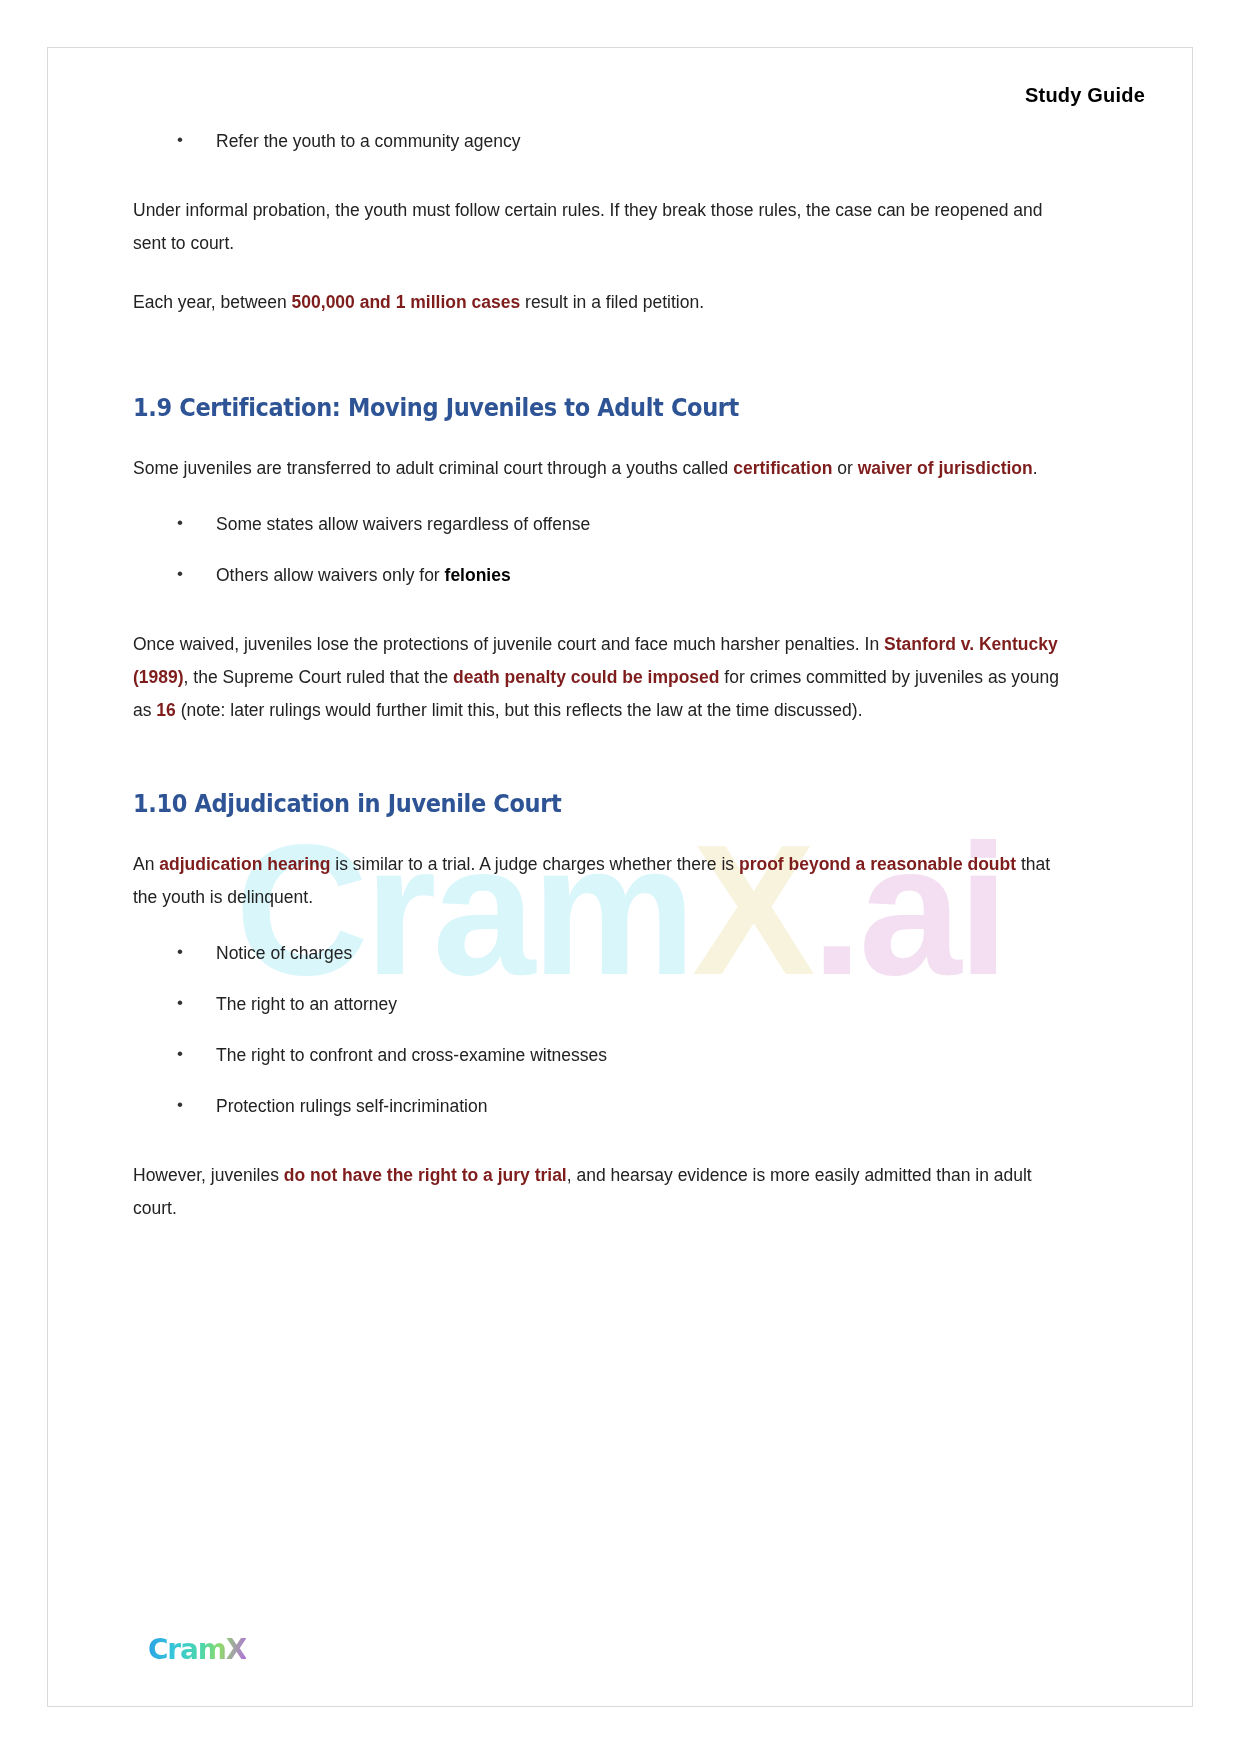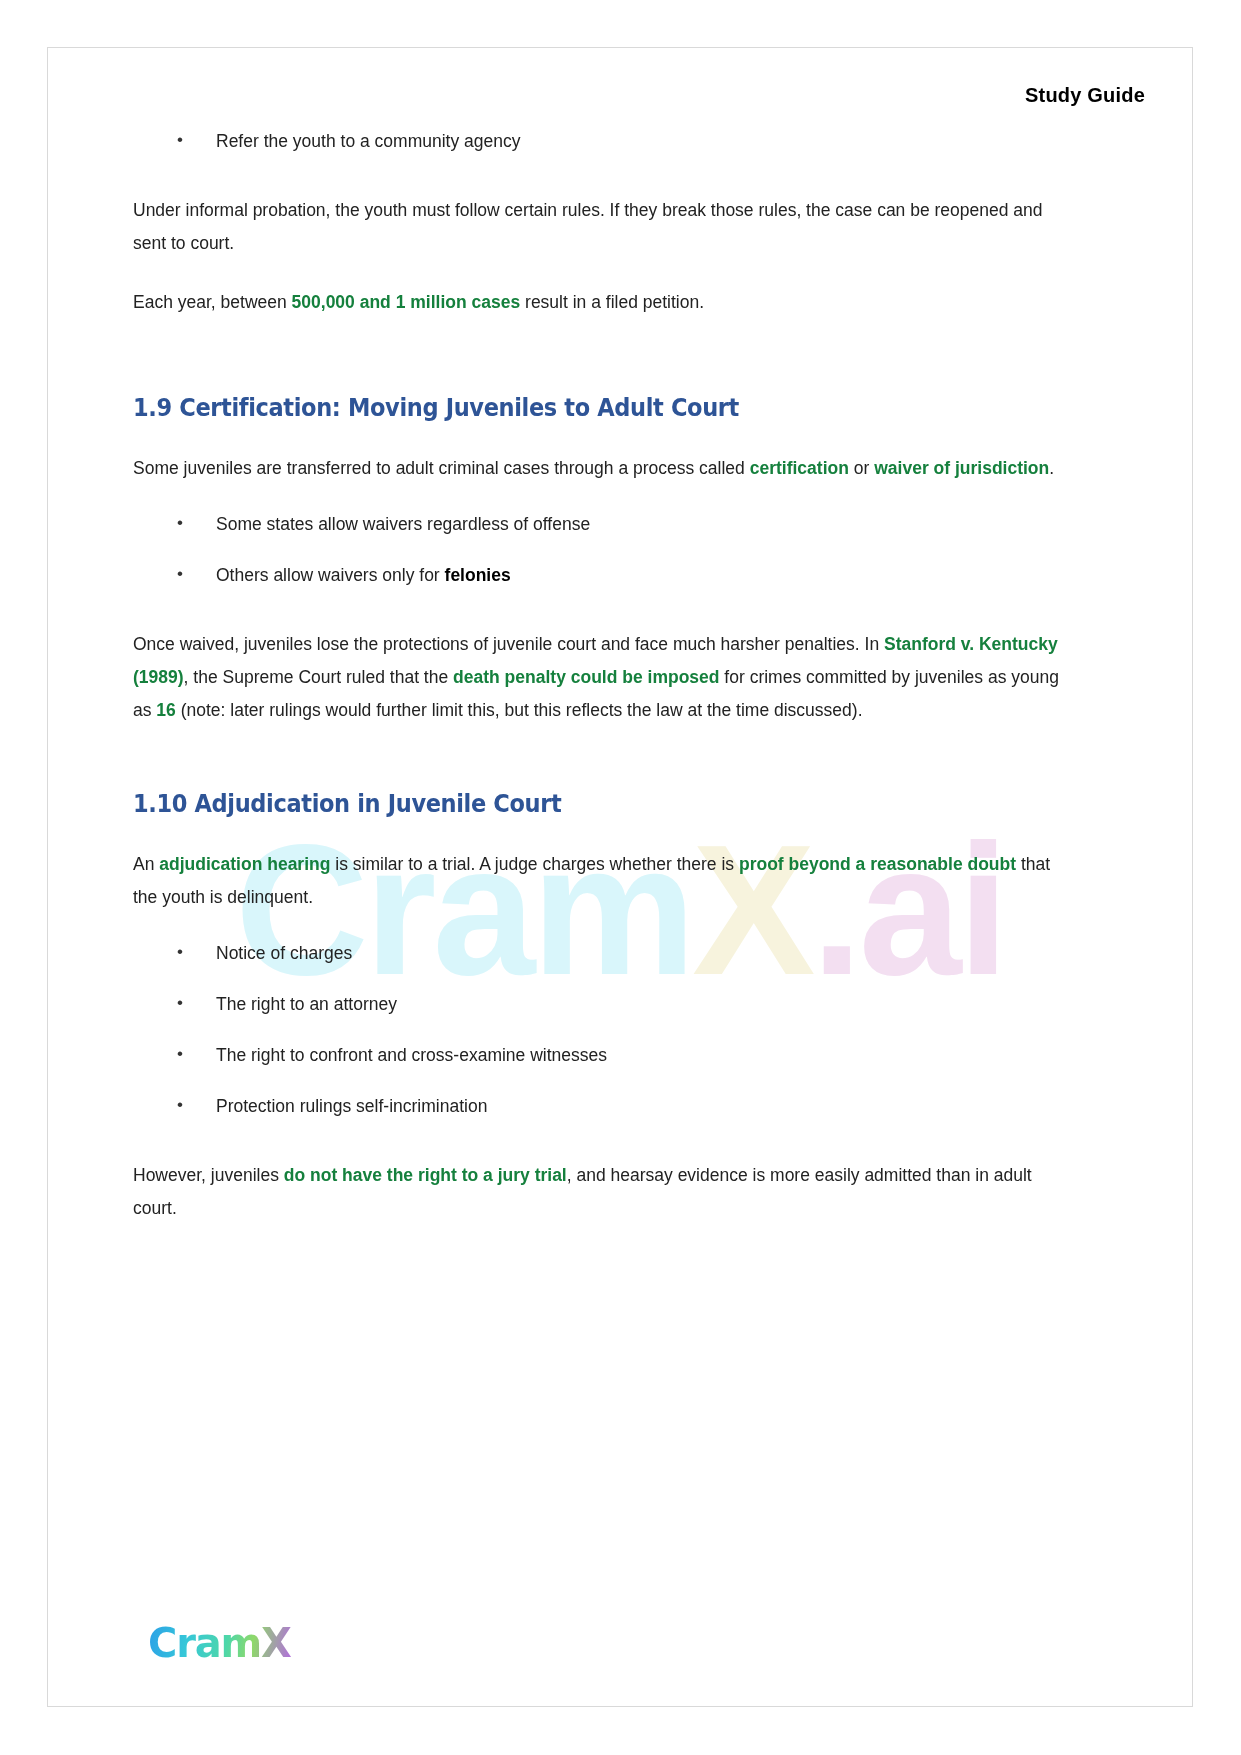--- a/index.html
+++ b/index.html
@@ -67,21 +67,21 @@
     z-index: 2;
   }
 
   p.para {
     margin: 0 0 26px 0;
     font-size: 17.5px;
     line-height: 33px;
     color: #222222;
     text-align: left;
   }
-  p.para b { font-weight: bold; color: #15803d; }
+  p.para b { font-weight: bold; color: #7f1d1d; }
 
   ul.bullets {
     list-style: none;
     margin: 0 0 22px 0;
     padding: 0;
   }
   ul.bullets li {
     position: relative;
     padding-left: 83px;
     margin-bottom: 25px;
@@ -120,21 +120,21 @@
   .footer-logo {
     position: absolute;
     left: 100px;
     bottom: 40px;
     z-index: 2;
     display: flex;
     align-items: baseline;
   }
   .logo-text {
     font-family: "DejaVu Sans", sans-serif;
-    font-size: 40px;
+    font-size: 28px;
     font-weight: bold;
     letter-spacing: -1.2px;
     background: linear-gradient(100deg, #2b9fe8 0%, #36c7d8 28%, #4ed7a8 55%, #8fd96a 72%, #b36be0 100%);
     -webkit-background-clip: text;
     background-clip: text;
     color: transparent;
     -webkit-text-fill-color: transparent;
   }
 </style>
 </head>
@@ -159,21 +159,21 @@
 
     <div class="gap-small"></div>
 
     <p class="para"><span>Under informal probation, the youth must follow certain rules. If they break those rules, the case can be reopened and sent to court.</span></p>
     <p class="para"><span>Each year, between </span><b>500,000 and 1 million cases</b><span> result in a filed petition.</span></p>
 
     <div class="gap-large"></div>
 
     <h2 class="section-heading">1.9 Certification: Moving Juveniles to Adult Court</h2>
 
-    <p class="para"><span>Some juveniles are transferred to adult criminal cases through a process called </span><b>certification</b><span> or </span><b>waiver of jurisdiction</b><span>.</span></p>
+    <p class="para"><span>Some juveniles are transferred to adult criminal court through a youths called </span><b>certification</b><span> or </span><b>waiver of jurisdiction</b><span>.</span></p>
 
     <ul class="bullets">
       <li>
         <span class="bullet-dot">•</span>
         <span><span>Some states allow waivers regardless of offense</span></span>
       </li>
       <li>
         <span class="bullet-dot">•</span>
         <span><span>Others allow waivers only for </span><b>felonies</b></span>
       </li>

